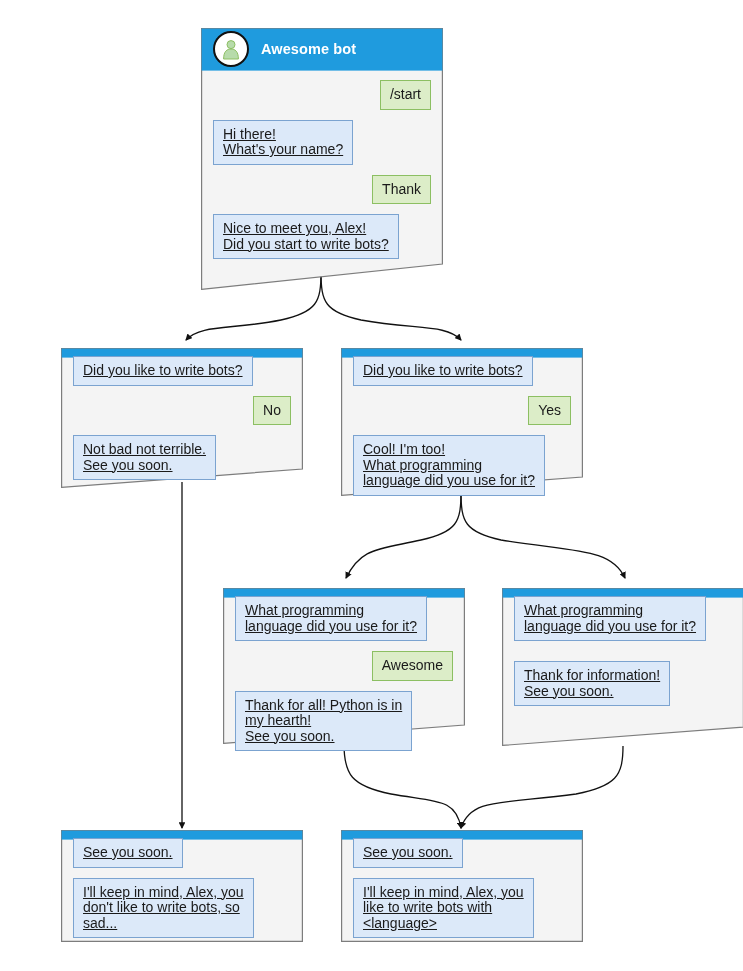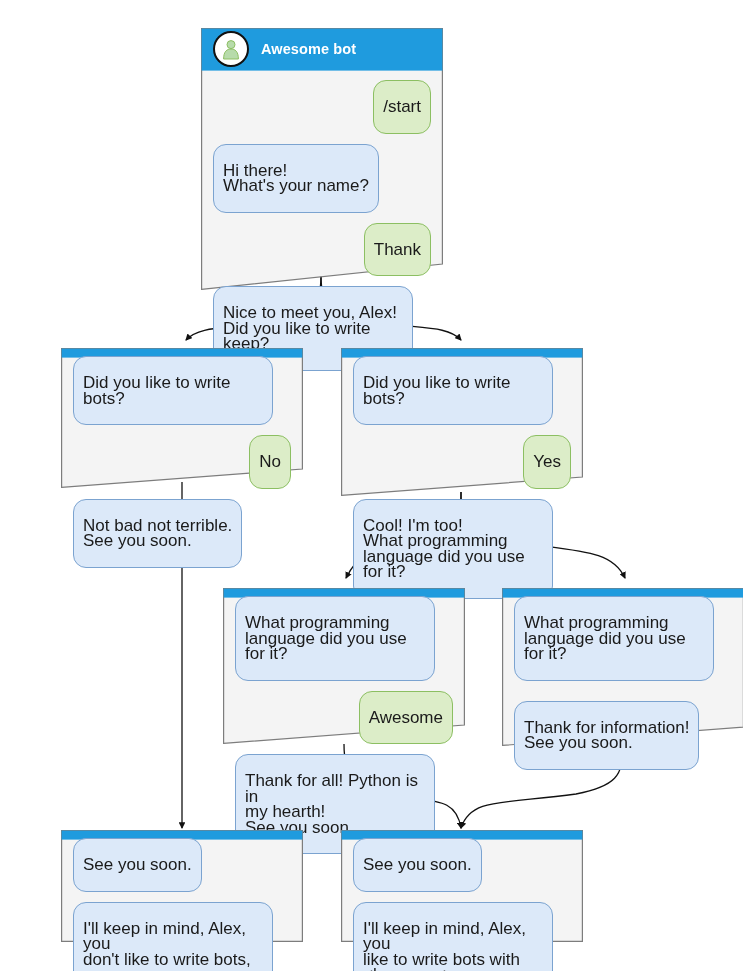--- a/index.html
+++ b/index.html
@@ -83,32 +83,33 @@
     box-sizing: border-box;
   }
   .msgs.tight { padding-top: 0; }
   .row {
     display: flex;
     margin-bottom: 10px;
   }
   .row.left { justify-content: flex-start; }
   .row.right { justify-content: flex-end; }
   .bubble {
-    font-size: 17px;
+    font-size: 14px;
     line-height: 15.5px;
     color: #1a1a1a;
-    border-radius: 13px;
-    padding: 18px 9px;
+    border-radius: 0;
+    padding: 6px 9px;
     box-sizing: border-box;
     white-space: pre-line;
     max-width: 200px;
   }
   .bubble.bot {
     background: #dce9f9;
     border: 1px solid #7ba3d0;
+    text-decoration: underline;
   }
   .bubble.user {
     background: #dcedc8;
     border: 1px solid #8cbf62;
     text-align: left;
   }
   .pad { height: 10px; }
 </style>
 </head>
 <body>
@@ -158,21 +159,21 @@
         </div>
         <div class="row left">
           <div class="bubble bot">Hi there!
 What's your name?</div>
         </div>
         <div class="row right">
           <div class="bubble user">Thank</div>
         </div>
         <div class="row left">
           <div class="bubble bot">Nice to meet you, Alex!
-Did you like to write keep?</div>
+Did you start to write bots?</div>
         </div>
       </div>
     </div>
   </div>
 
   <div class="node" style="left:30px; top:348px; width:242px; height:140px;">
     <svg class="node-shape" viewBox="0 0 242 140" preserveAspectRatio="none">
       <path d="M 0.6 0.6 L 241.4 0.6 L 241.4 121 L 0.6 139.4 Z" fill="#f4f4f4" stroke="#7d7d7d" stroke-width="1.2"></path>
       <rect x="0.6" y="0.6" width="240.8" height="9" fill="#1f9bde"></rect>
     </svg>

